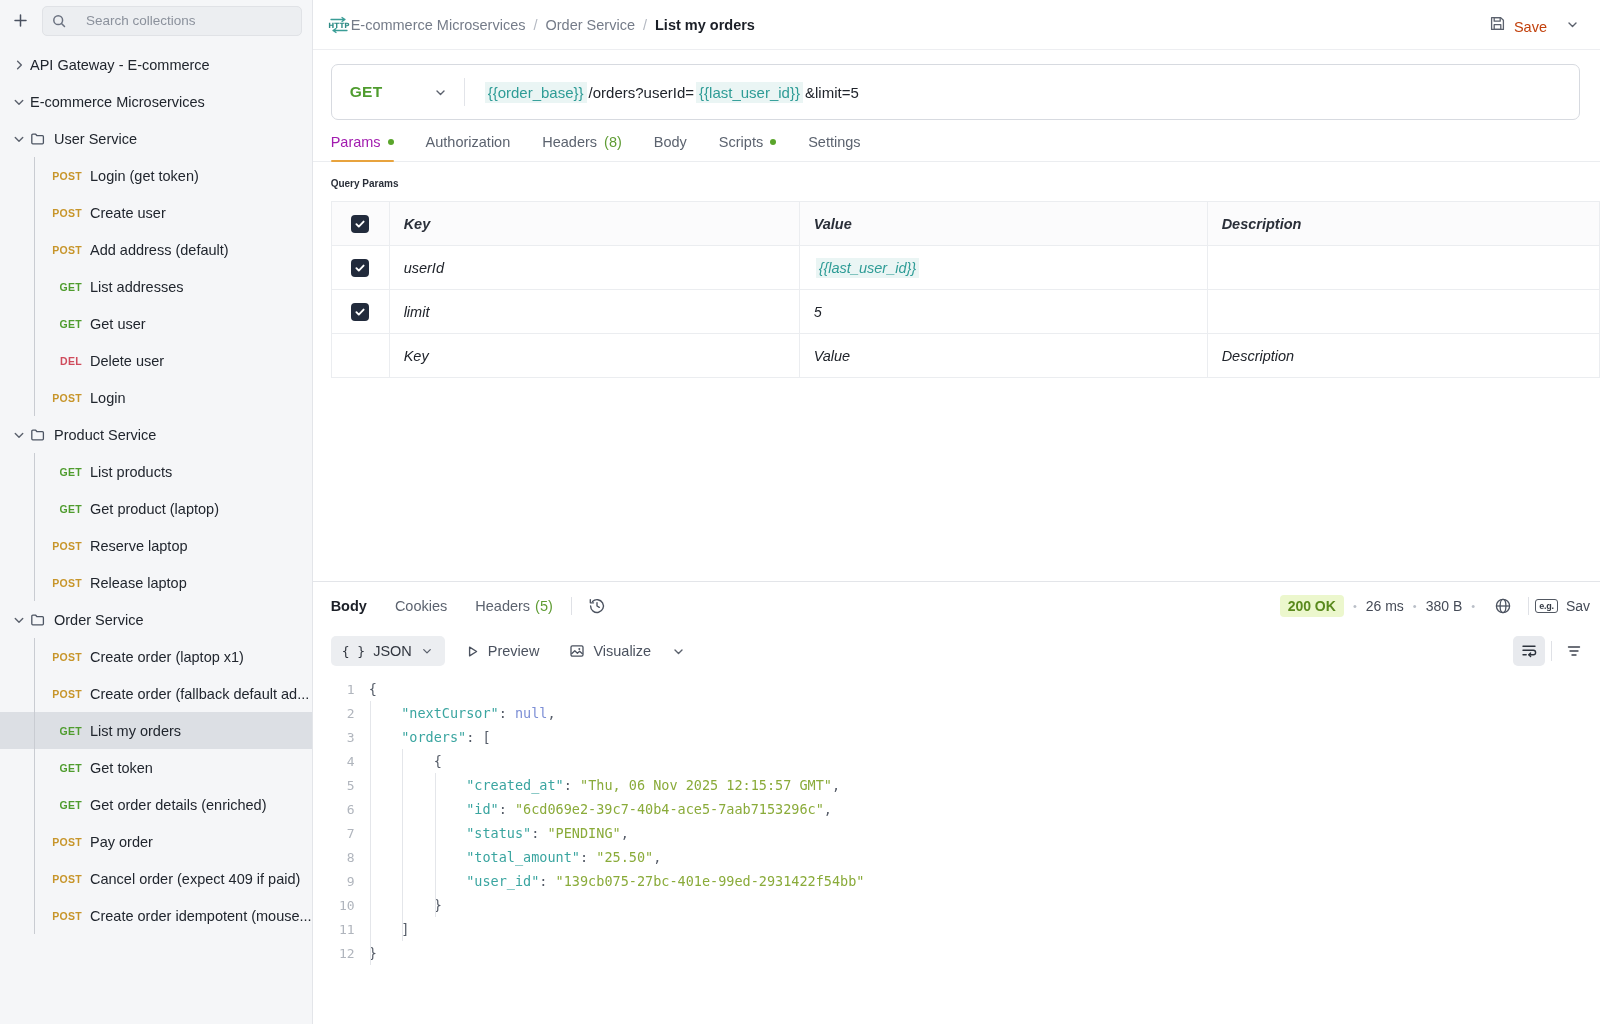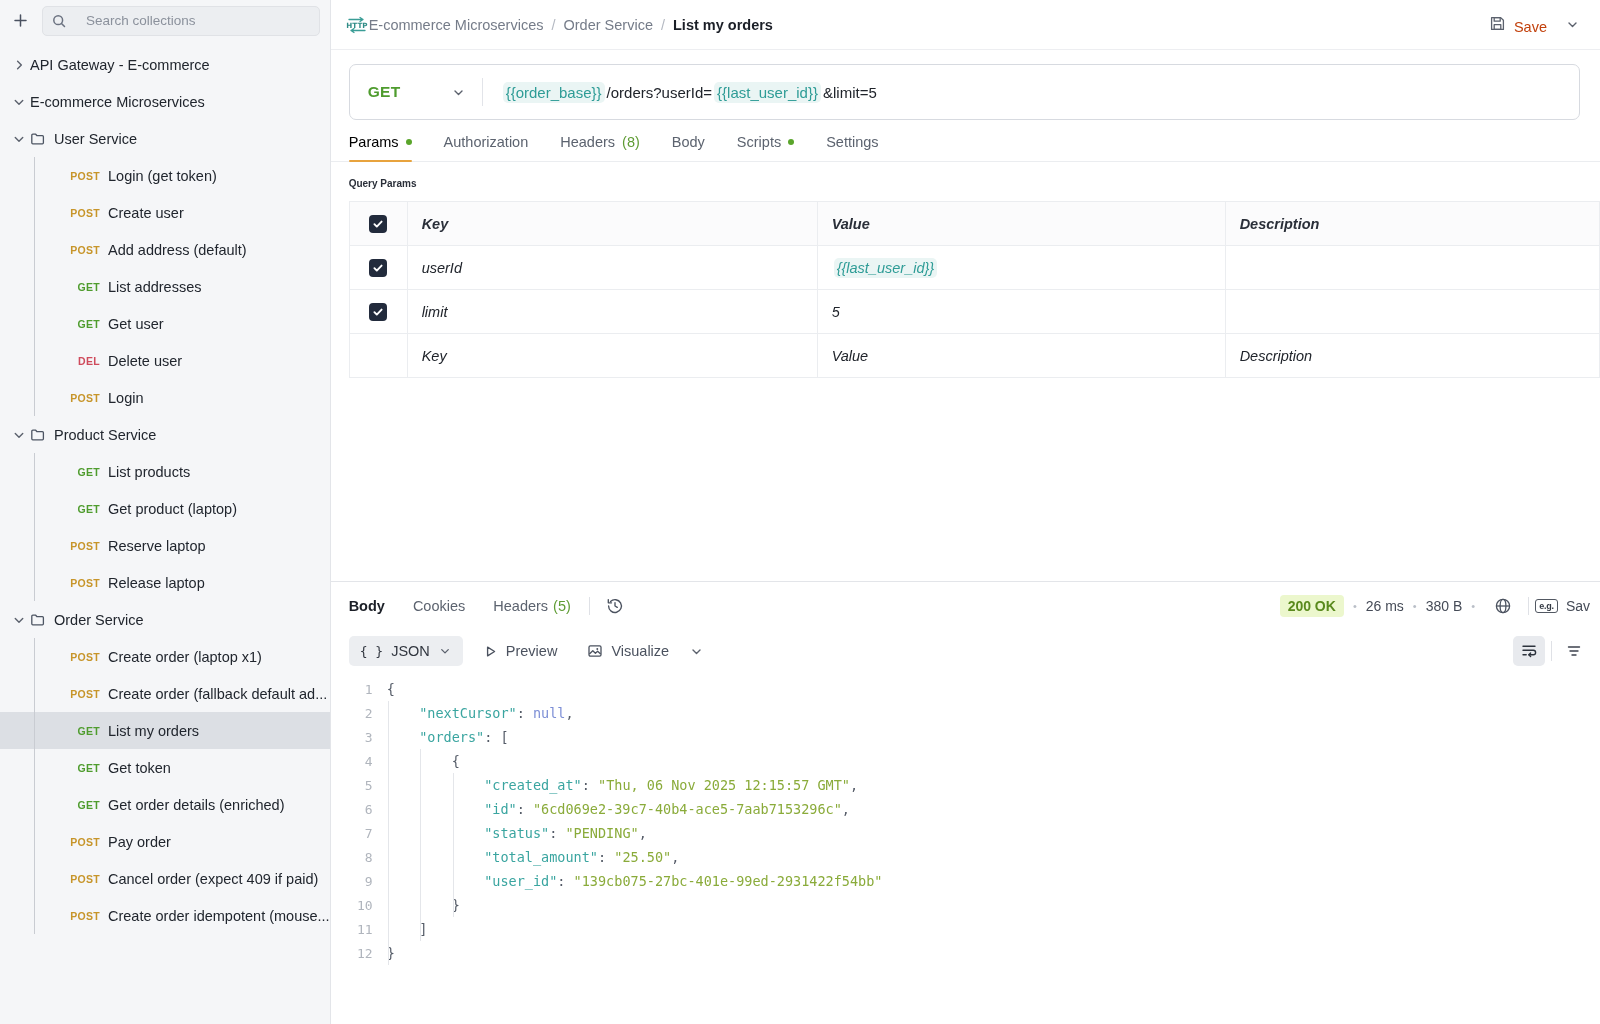--- a/index.html
+++ b/index.html
@@ -62,21 +62,21 @@
     font-size: 10.5px; font-weight: 700; letter-spacing: .3px;
     flex: 0 0 auto; text-align: right; margin-right: 8px;
   }
   .m-post { color: #c7952a; }
   .m-get  { color: #4f9c2e; }
   .m-del  { color: #cf4b5c; }
 
   
   .d0 { padding-left: 8px; }
   .d1 { padding-left: 8px; }
-  .d2 { padding-left: 62px; }
+  .d2 { padding-left: 44px; }
   .d2 .method { width: 38px; }
 
   .tree-guide {
     position: absolute; left: 34px; width: 1px;
     background: #c9ccd2;
   }
 
   
   .main { flex: 1 1 auto; height: 1024px; display: flex; flex-direction: column; min-width: 0; }
 
@@ -110,36 +110,36 @@
   }
   .method-sel .mtxt { font-size: 15.5px; font-weight: 700; color: #4f9c2e; letter-spacing: .3px; }
   .method-sel .mcar { color: #5b616d; display:flex; }
   .url-div { width: 1px; height: 28px; background: #e2e4e9; flex: 0 0 auto; }
   .url-field {
     flex: 1 1 auto; height: 100%; display: flex; align-items: center;
     padding: 0 18px; font-size: 15px; color: #20242b; gap: 0;
     overflow: hidden; white-space: nowrap; cursor: text;
   }
   .var {
-    color: #2e9c96; background: #eaf5f4; border-radius: 5px;
+    color: #2e9c96; background: #eaf5f4; border-radius: 0;
     padding: 2px 3px; margin: 17px 2px;
   }
 
   .tabs {
     display: flex; align-items: flex-end; gap: 0;
     padding: 14px 0 0 18px; flex: 0 0 auto;
     border-bottom: 1px solid #ebedf0;
   }
   .tab {
     display: flex; align-items: center; gap: 7px;
     padding: 0 16px 11px 16px; font-size: 14.5px;
     color: #5c6personally; color: #5c636f; cursor: pointer; position: relative;
   }
   .tab:first-child { padding-left: 0; }
-  .tab.active { color: #000000; }
+  .tab.active { color: #a21caf; }
   .tab.active::after {
     content: ""; position: absolute; left: 0; right: 16px; bottom: -1px;
     height: 2px; background: #e8a33d; border-radius: 2px;
   }
   .tab:first-child.active::after { left: 0; right: 16px; }
   .dot { width: 6px; height: 6px; border-radius: 50%; background: #5aa52b; display: inline-block; }
   .cnt { color: #5f9c34; }
 
   .params-wrap { flex: 0 0 auto; padding: 16px 0 0 18px; }
   .params-title { font-size: 10px; font-weight: 700; color: #2a2f39; margin-bottom: 12px; }

